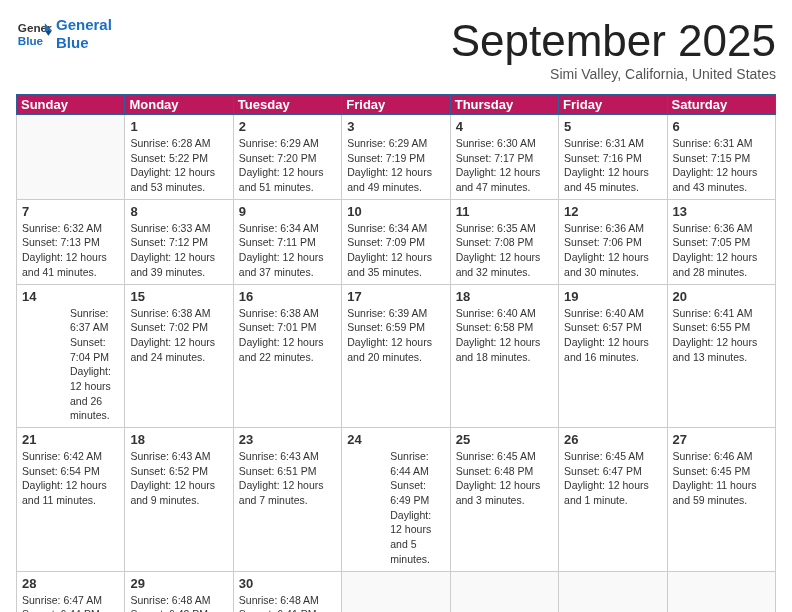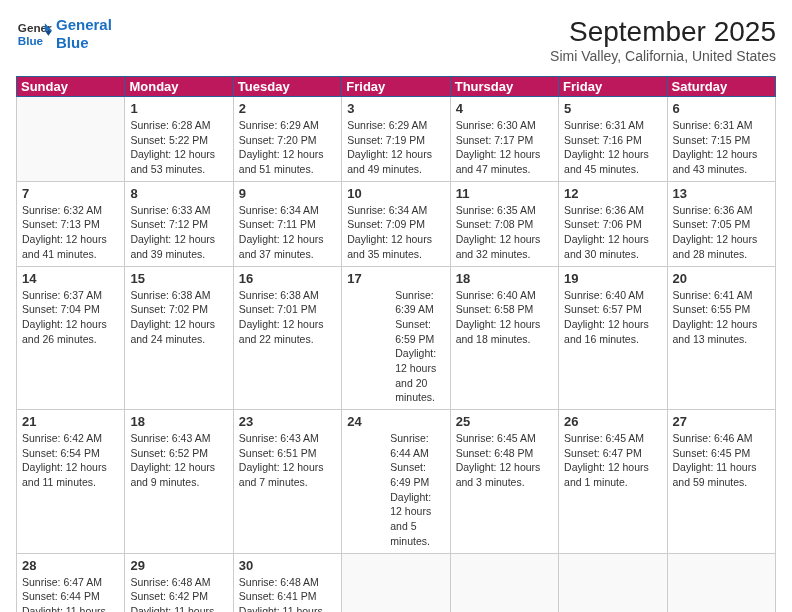--- a/index.html
+++ b/index.html
@@ -31,21 +31,21 @@
       color: #1a6fc4;
     }
     .logo-icon {
       width: 36px;
       height: 36px;
     }
     .title-block {
       text-align: right;
     }
     .month-title {
-      font-size: 28px;
+      font-size: 44px;
       font-weight: normal;
       color: #222;
     }
     .location {
       font-size: 14px;
       color: #555;
     }
     .calendar {
       width: 100%;
       border-collapse: collapse;
@@ -210,42 +210,42 @@
           <div class="day-num">13</div>
           <div class="day-info" style="white-space: pre-line;">Sunrise: 6:36 AM
 Sunset: 7:05 PM
 Daylight: 12 hours
 and 28 minutes.</div>
         </td>
       </tr>
       <tr>
         <td>
           <div class="day-num">14</div>
-          <div class="day-info" style="white-space: pre-line;">Sunrise: 6:37 AM
+          <div class="day-info" style="white-space: pre-line; margin-left: 48px;">Sunrise: 6:37 AM
 Sunset: 7:04 PM
 Daylight: 12 hours
 and 26 minutes.</div>
         </td>
         <td>
           <div class="day-num">15</div>
           <div class="day-info" style="white-space: pre-line;">Sunrise: 6:38 AM
 Sunset: 7:02 PM
 Daylight: 12 hours
 and 24 minutes.</div>
         </td>
         <td>
           <div class="day-num">16</div>
           <div class="day-info" style="white-space: pre-line;">Sunrise: 6:38 AM
 Sunset: 7:01 PM
 Daylight: 12 hours
 and 22 minutes.</div>
         </td>
         <td>
           <div class="day-num">17</div>
-          <div class="day-info" style="white-space: pre-line; margin-left: 48px;">Sunrise: 6:39 AM
+          <div class="day-info" style="white-space: pre-line;">Sunrise: 6:39 AM
 Sunset: 6:59 PM
 Daylight: 12 hours
 and 20 minutes.</div>
         </td>
         <td>
           <div class="day-num">18</div>
           <div class="day-info" style="white-space: pre-line;">Sunrise: 6:40 AM
 Sunset: 6:58 PM
 Daylight: 12 hours
 and 18 minutes.</div>

